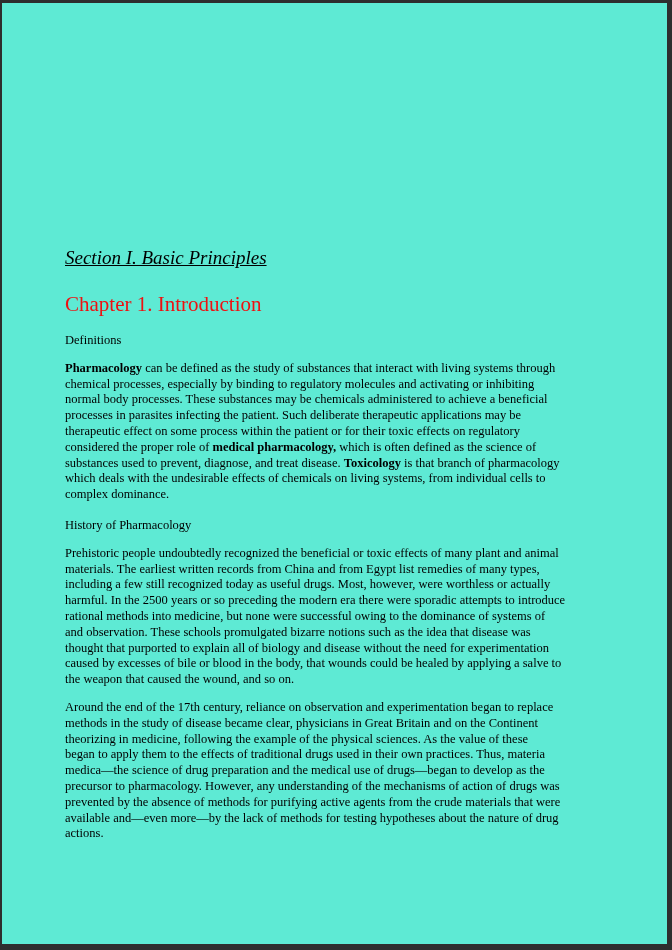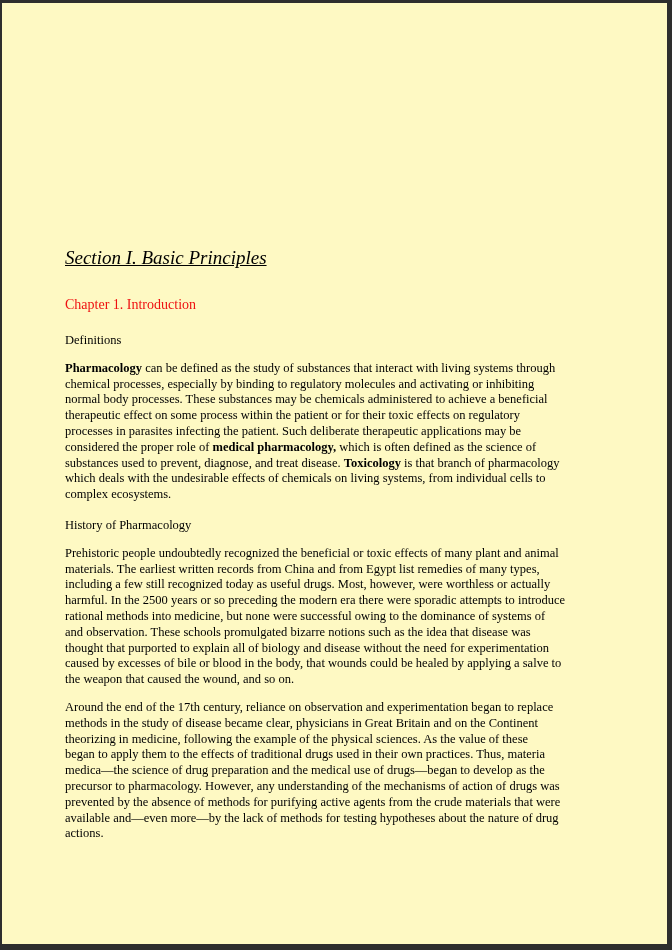--- a/index.html
+++ b/index.html
@@ -29,56 +29,56 @@
     font-family: "Liberation Serif", serif;
     font-size: 19px;
     line-height: 24px;
     font-style: italic;
     font-weight: normal;
     text-decoration: underline;
     margin: 0;
   }
   .chapter-heading {
     font-family: "Liberation Serif", serif;
-    font-size: 14px;
+    font-size: 21px;
     line-height: 27px;
     font-weight: normal;
     margin: 21px 0 0 0;
   }
   .subheading {
     margin-top: 15px;
   }
   .paragraph {
     margin-top: 12px;
   }
   .paragraph .line {
     white-space: pre;
   }
   .paragraph b {
     font-weight: bold;
   }
 </style>
 </head>
 <body style="background: rgb(46, 46, 46);">
 
-<div class="page" style="background: #fef9c3; padding-left: 45px;">
+<div class="page" style="background: #5eead4; padding-left: 45px;">
   <div class="content">
     <h1 class="section-heading">Section I. Basic Principles</h1>
     <h2 class="chapter-heading" style="color: rgb(238, 17, 17);">Chapter 1. Introduction</h2>
     <div class="subheading">Definitions</div>
     <div class="paragraph">
         <div class="line"><b>Pharmacology</b><span> can be defined as the study of substances that interact with living systems through</span></div>
         <div class="line"><span>chemical processes, especially by binding to regulatory molecules and activating or inhibiting</span></div>
         <div class="line"><span>normal body processes. These substances may be chemicals administered to achieve a beneficial</span></div>
+        <div class="line"><span>processes in parasites infecting the patient. Such deliberate therapeutic applications may be</span></div>
         <div class="line"><span>therapeutic effect on some process within the patient or for their toxic effects on regulatory</span></div>
-        <div class="line"><span>processes in parasites infecting the patient. Such deliberate therapeutic applications may be</span></div>
         <div class="line"><span>considered the proper role of </span><b>medical pharmacology,</b><span> which is often defined as the science of</span></div>
         <div class="line"><span>substances used to prevent, diagnose, and treat disease. </span><b>Toxicology</b><span> is that branch of pharmacology</span></div>
         <div class="line"><span>which deals with the undesirable effects of chemicals on living systems, from individual cells to</span></div>
-        <div class="line"><span>complex ecosystems.</span></div>
+        <div class="line"><span>complex dominance.</span></div>
       </div>
     <div class="subheading">History of Pharmacology</div>
     <div class="paragraph">
         <div class="line"><span>Prehistoric people undoubtedly recognized the beneficial or toxic effects of many plant and animal</span></div>
         <div class="line"><span>materials. The earliest written records from China and from Egypt list remedies of many types,</span></div>
         <div class="line"><span>including a few still recognized today as useful drugs. Most, however, were worthless or actually</span></div>
         <div class="line"><span>harmful. In the 2500 years or so preceding the modern era there were sporadic attempts to introduce</span></div>
         <div class="line"><span>rational methods into medicine, but none were successful owing to the dominance of systems of</span></div>
         <div class="line"><span>and observation. These schools promulgated bizarre notions such as the idea that disease was</span></div>
         <div class="line"><span>thought that purported to explain all of biology and disease without the need for experimentation</span></div>

